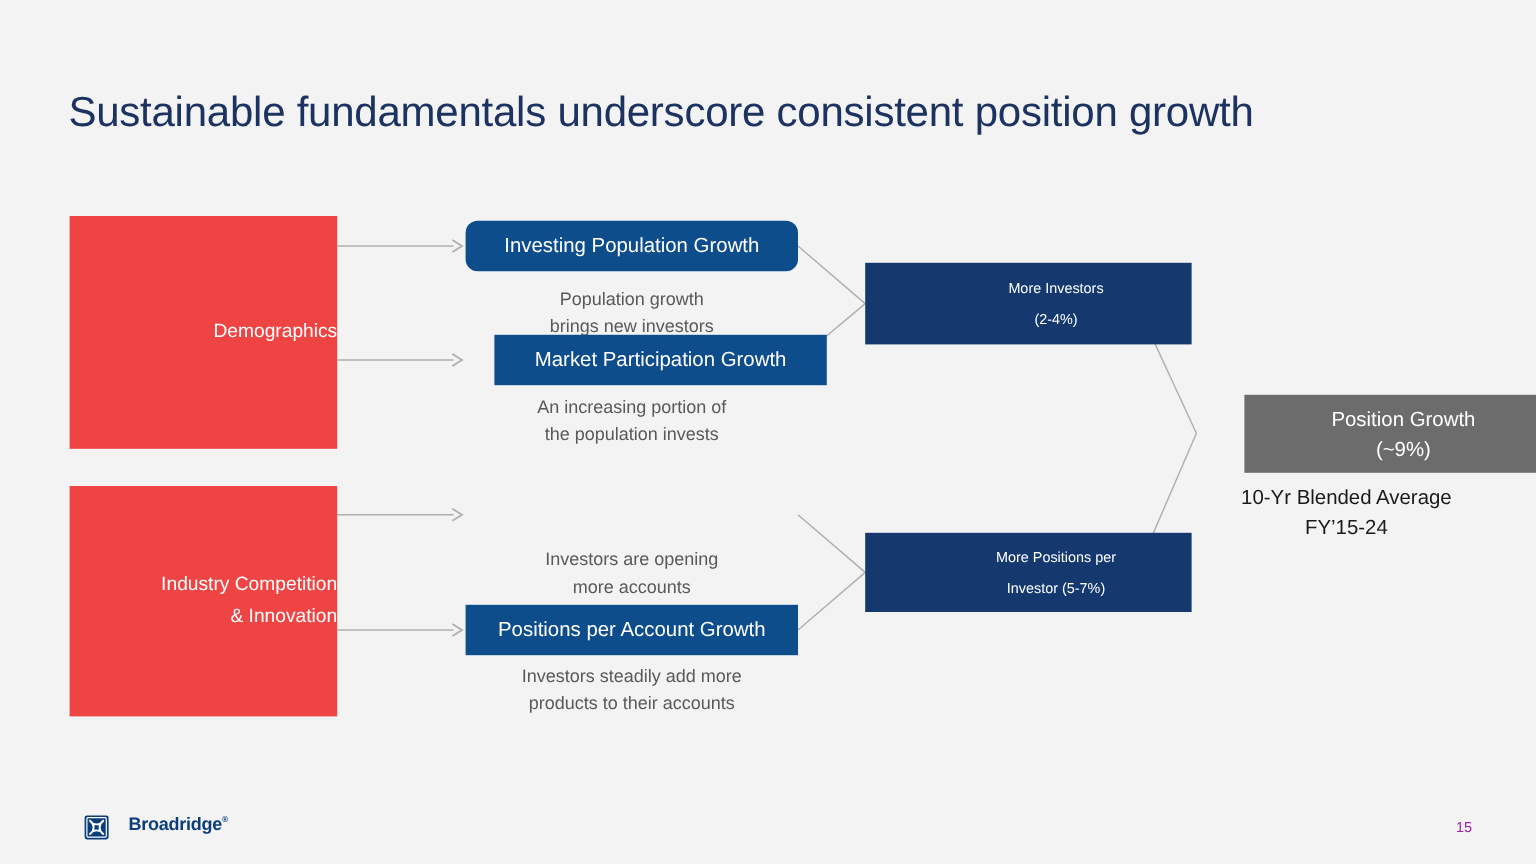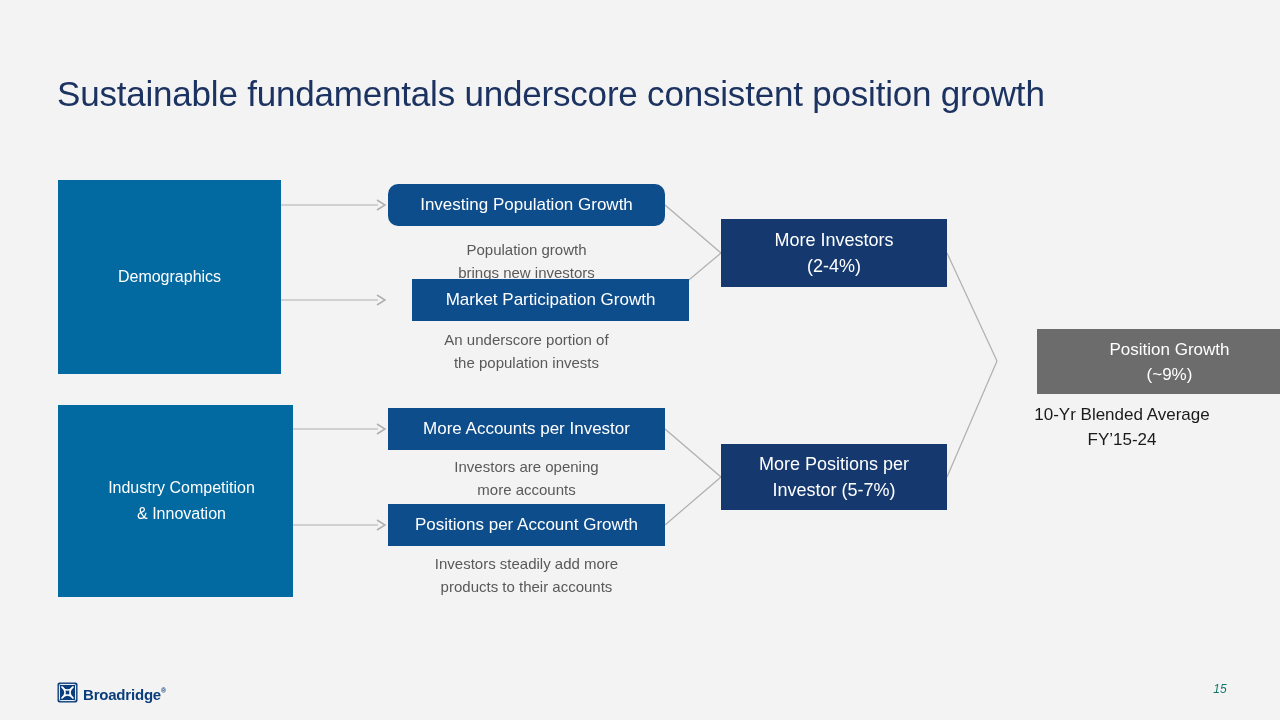--- a/index.html
+++ b/index.html
@@ -16,56 +16,56 @@
     position:absolute;left:57px;top:52px;width:1185px;
     font-size:35px;line-height:1.1;font-weight:400;
     color:#1C3361;letter-spacing:-0.2px;white-space:nowrap;
   }
   .connectors{position:absolute;left:0;top:0;width:1280px;height:720px;}
   .box{
     position:absolute;display:flex;flex-direction:column;
     align-items:center;justify-content:center;
     color:#FFFFFF;text-align:center;
   }
-  .driver{left:58px;width:223px;background:#0369a1;font-size:16px;line-height:26px;}
+  .driver{left:58px;width:223px;background:#ef4444;font-size:16px;line-height:26px;align-items:flex-end;}
   .driver-1{top:180px;height:194px;}
-  .driver-2{top:405px;height:192px;padding-left:12px;}
+  .driver-2{top:405px;height:192px;}
   .factor{left:388px;width:277px;height:42px;background:#0E4D8C;font-size:17px;}
   .factor-1{top:184px;border-radius:10px;}
   .factor-2{top:279px;margin-left:24px;}
   .factor-3{top:408px;}
   .factor-4{top:504px;}
   .caption{
     position:absolute;left:388px;width:277px;text-align:center;
     color:#595959;font-size:15px;line-height:23px;
   }
   .caption-1{top:238px;}
   .caption-2{top:328px;}
   .caption-3{top:455px;}
   .caption-4{top:552px;}
-  .outcome{left:721px;width:226px;background:#15396F;font-size:18px;line-height:26px;}
+  .outcome{left:721px;width:226px;background:#15396F;font-size:12px;line-height:26px;padding-left:46px;}
   .outcome-1{top:219px;height:68px;}
   .outcome-2{top:444px;height:66px;}
   .result-box{left:997px;top:329px;width:265px;height:65px;background:#6C6C6C;font-size:17px;line-height:25px;margin-left:40px;}
   .result-caption{
     position:absolute;left:972px;top:402px;width:300px;text-align:center;
     color:#1A1A1A;font-size:17px;line-height:25px;
   }
   .footer-logo{
-    position:absolute;left:57px;top:679px;height:24px;
-    display:flex;align-items:flex-end;gap:5px;
+    position:absolute;left:70px;top:679px;height:24px;
+    display:flex;align-items:flex-start;gap:16px;
   }
   .logo-word{
     color:#0B3D7C;font-size:15px;font-weight:bold;letter-spacing:-0.2px;
     display:flex;align-items:flex-start;
   }
   .logo-reg{font-size:7px;font-weight:bold;color:#0B3D7C;margin-top:1px;}
   .page-number{
     position:absolute;left:1205px;top:682px;width:30px;text-align:center;
-    color:#0f766e;font-size:12px;font-style:italic;
+    color:#a21caf;font-size:12px;
   }
 </style>
 </head>
 <body>
 
 <div class="slide">
 
   <svg class="connectors" viewBox="0 0 1280 720" fill="none">
     <g stroke="#AFAFAF" stroke-width="1.2">
       <line x1="281" y1="205" x2="378" y2="205"></line>
@@ -102,27 +102,24 @@
   </div>
   <div class="caption caption-1">
     <div>Population growth</div>
     <div>brings new investors</div>
   </div>
 
   <div class="box factor factor-2">
     <div>Market Participation Growth</div>
   </div>
   <div class="caption caption-2">
-    <div>An underscore portion of</div>
+    <div>An increasing portion of</div>
     <div>the population invests</div>
   </div>
 
-  <div class="box factor factor-3">
-    <div>More Accounts per Investor</div>
-  </div>
   <div class="caption caption-3">
     <div>Investors are opening</div>
     <div>more accounts</div>
   </div>
 
   <div class="box factor factor-4">
     <div>Positions per Account Growth</div>
   </div>
   <div class="caption caption-4">
     <div>Investors steadily add more</div>

